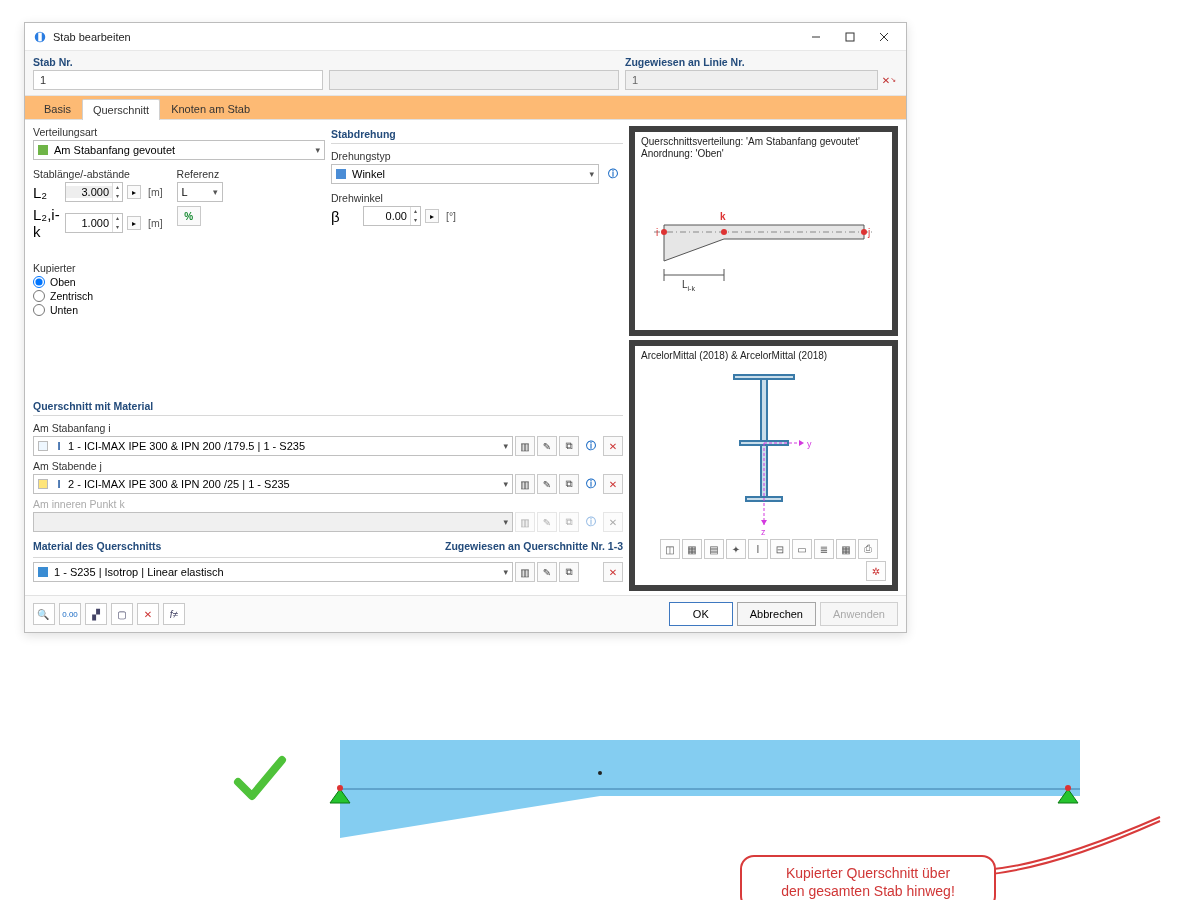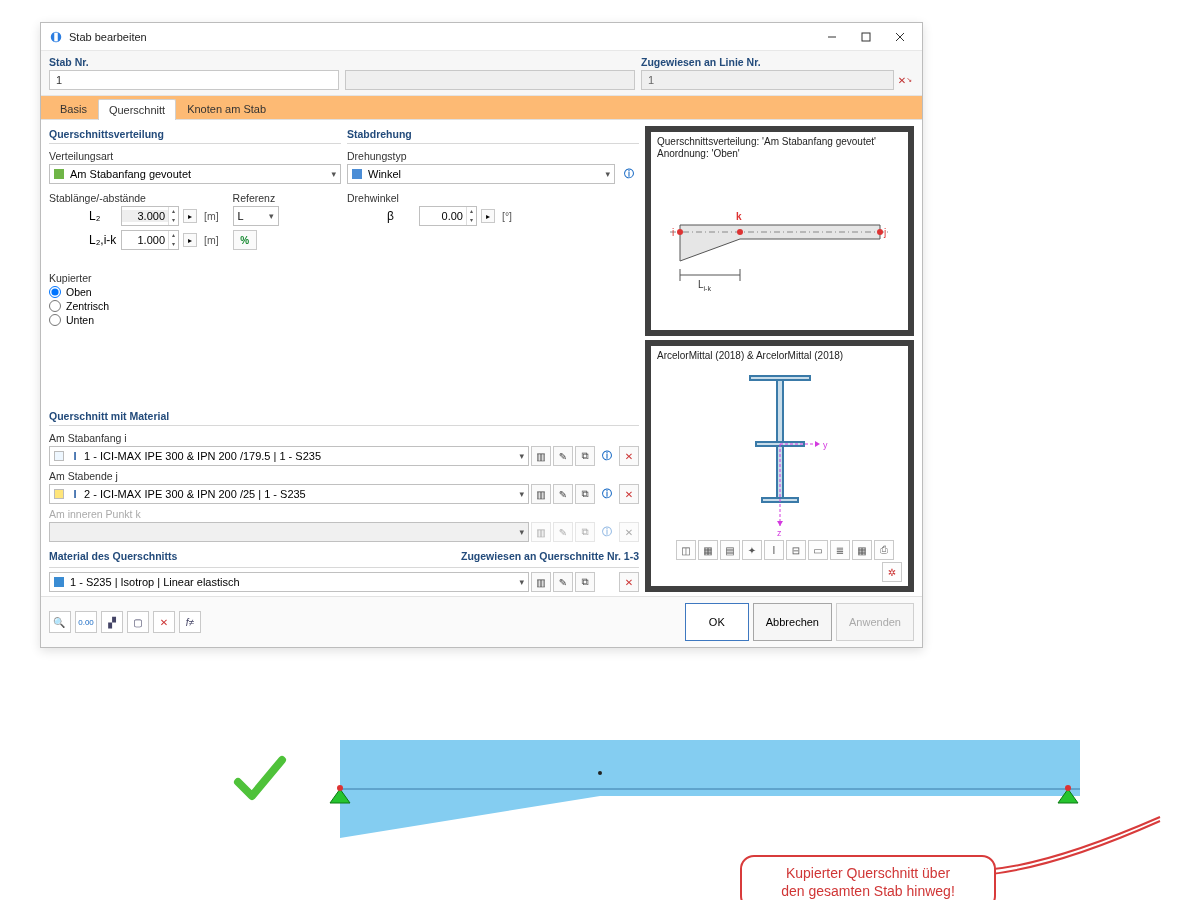--- a/index.html
+++ b/index.html
@@ -1,17 +1,17 @@
 <!DOCTYPE html>
 <html><head>
 <meta charset="utf-8">
 <style>
   * { box-sizing: border-box; margin: 0; padding: 0; font-family: "Segoe UI", Tahoma, sans-serif; }
   body { background: #fff; width: 1200px; height: 900px; position: relative; }
-  .dialog { position: absolute; left: 40px; top: 22px; width: 883px; background: #fff; border: 1px solid #bcbcbc; box-shadow: 0 3px 10px rgba(0,0,0,.12); }
+  .dialog { position: absolute; left: 24px; top: 22px; width: 883px; background: #fff; border: 1px solid #bcbcbc; box-shadow: 0 3px 10px rgba(0,0,0,.12); }
   .titlebar { height: 28px; display: flex; align-items: center; padding: 0 6px 0 8px; background: #fff; border-bottom: 1px solid #e8e8e8; }
   .tb-icon { width: 14px; height: 14px; margin-right: 6px; }
   .tb-title { font-size: 11px; flex: 1; color: #222; }
   .tb-btns { display: flex; gap: 2px; }
   .tb-btn { width: 32px; height: 22px; display: flex; align-items: center; justify-content: center; color: #333; }
   .tb-btn svg { stroke: #333; }
 
   .topfields { display: flex; gap: 6px; padding: 5px 8px; background: #f7f7f7; border-bottom: 1px solid #e4e4e4; }
   .tf-col { flex: 1; display: flex; flex-direction: column; }
   .tf-col.middle { flex: 1; }
@@ -37,21 +37,21 @@
   .sel .swatch { width:10px; height:10px; margin-right:6px; display:inline-block; }
   .sel .chev { margin-left:auto; color:#555; font-size:9px; }
 
   .num { display:inline-flex; align-items:center; height:20px; border:1px solid #c0c0c0; background:#fff; font-size:11px; width:58px; }
   .num input { width:100%; border:none; text-align:right; font-size:11px; padding:0 3px; background:transparent; }
   .spin { display:flex; flex-direction:column; }
   .spin div { width:10px; height:9px; font-size:6px; line-height:9px; text-align:center; color:#555; border-left:1px solid #ddd; }
   .after { font-size:10.5px; color:#555; margin-left:3px; }
 
   .row { display:flex; align-items:center; gap:4px; margin-bottom:4px; }
-  .unitlbl { width:28px; font-size:12px;margin-left:40px; }
+  .unitlbl { width:28px; font-size:15px; }
   .arrowbtn { width:14px; height:14px; border:1px solid #c9c9c9; background:#fafafa; font-size:8px; display:flex; align-items:center; justify-content:center; }
 
   .radio { display:flex; align-items:center; gap:5px; font-size:10.5px; margin-bottom:2px; }
   .radio input { width:12px; height:12px; }
   .csrow { margin-bottom:4px; }
   .csline { display:flex; align-items:center; gap:2px; }
   .csline .sel { flex:1; }
   .iconbtn { width:20px; height:20px; border:1px solid #c9c9c9; background:#fafafa; display:flex; align-items:center; justify-content:center; font-size:10px; color:#444; }
   .iconbtn.info { color:#1769c4; font-weight:bold; border:none; background:transparent; }
   .iconbtn.disabled { opacity:.45; }
@@ -60,21 +60,21 @@
   .previewbox { border:6px solid #404040; flex:1; padding:4px 6px; background:#fff; font-size:10px; color:#333; display:flex; flex-direction:column; min-height:0; }
   .previewbox .caption { font-size:10px; color:#222; margin-bottom:1px; }
   .previewbox .sub { font-size:10px; color:#222; margin-bottom:4px; }
   .previewbox .pvarea { flex:1; display:flex; align-items:center; justify-content:center; }
 
   .toolrow { display:flex; gap:2px; justify-content:flex-end; padding-top:4px; flex-wrap:wrap; }
   .tbtn { width:20px; height:20px; border:1px solid #c9c9c9; background:#fdfdfd; display:flex; align-items:center; justify-content:center; font-size:10px; color:#555; }
 
   .btmbar { display:flex; align-items:center; padding:6px 8px; border-top:1px solid #e2e2e2; background:#fafafa; gap:4px; }
   .btmbar .spacer { flex:1; }
-  .mainbtn { height:38px; min-width:64px; padding:0 12px; font-size:11px; border:1px solid #a6a6a6; background:#f6f6f6; }
+  .mainbtn { height:24px; min-width:64px; padding:0 12px; font-size:11px; border:1px solid #a6a6a6; background:#f6f6f6; }
   .mainbtn.primary { border-color:#3e78c0; background:#fff; }
   .mainbtn.disabled { color:#aaa; border-color:#d0d0d0; }
   .btmicon { width:22px; height:22px; border:1px solid #c9c9c9; background:#fff; display:flex; align-items:center; justify-content:center; font-size:10px; color:#446; }
 
   
   .lower { position:absolute; left: 320px; top: 740px; width: 870px; }
   .checkmark { position:absolute; left:-90px; top:10px; width:60px; height:60px; }
   .beam-svg { display:block; }
   .callout { position:absolute; left:420px; top:115px; width:256px; padding:8px 14px; background:#fff; border:2px solid #d83b3b; border-radius:14px; font-size:14px; color:#d03636; text-align:center; line-height:1.25; }
   .callout-tail { position:absolute; left:660px; top:75px; width:200px; height:60px; pointer-events:none; }
@@ -135,21 +135,20 @@
     <div class="tab active">Querschnitt</div>
     <div class="tab">Knoten am Stab</div>
   </div>
 
   <div class="mainrow">
 
     <div style="flex:0 0 590px; display:flex; flex-direction:column;">
       <div class="twocol" style="flex:0 0 auto;">
 
         <div class="leftcol">
-          <div class="groupheader">Querschnittsverteilung</div>
           <span class="lbl">Verteilungsart</span>
           <div class="sel">
             <span class="swatch" style="background:#6fb547"></span>
             <span>Am Stabanfang gevoutet</span>
             <span class="chev">▾</span>
           </div>
 
           <div style="height:8px"></div>
           <div style="display:flex; gap:14px;">
             <div>

